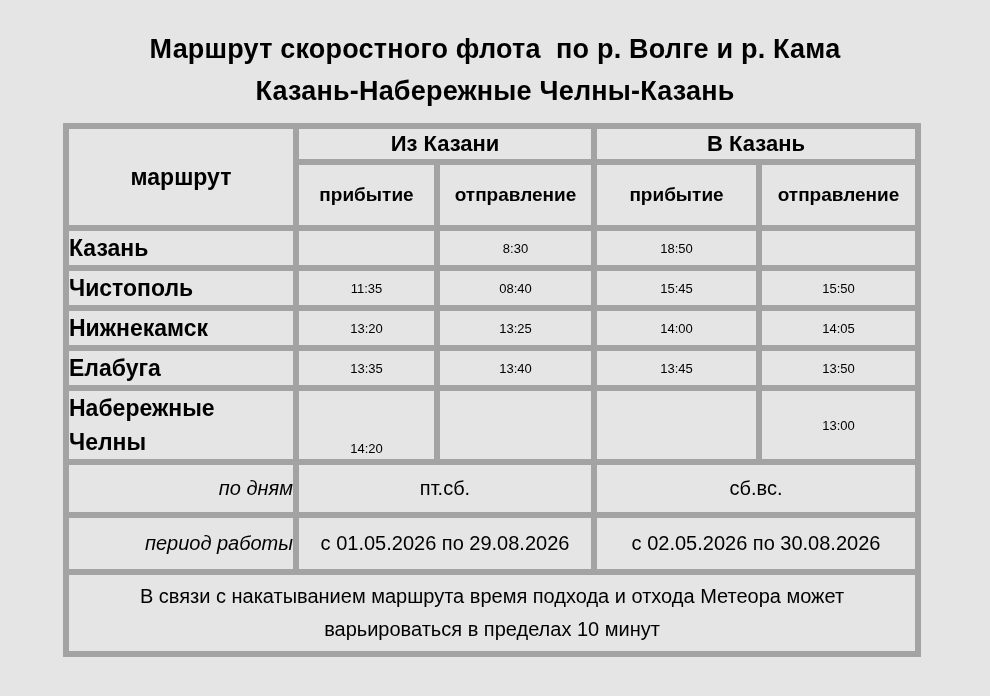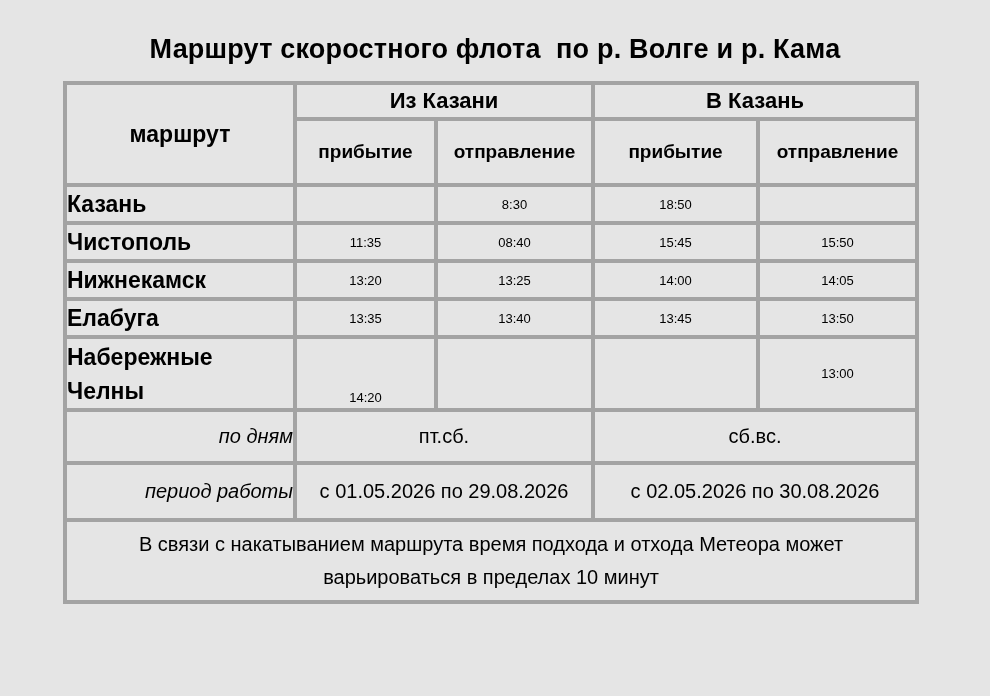--- a/index.html
+++ b/index.html
@@ -34,21 +34,21 @@
     margin-left: 63px;
     margin-top: 11px;
     border: 3px solid #000000;
   }
   .tt col.c1 { width: 230px; }
   .tt col.c2 { width: 141px; }
   .tt col.c3 { width: 157px; }
   .tt col.c4 { width: 165px; }
   .tt col.c5 { width: 159px; }
   .tt th, .tt td {
-    border: 4px solid #a3a3a3;
+    border: 6px solid #a3a3a3;
     padding: 0;
     overflow: hidden;
   }
   .r-dir    { height: 36px; }
   .r-sub    { height: 66px; }
   .r-st     { height: 37px; }
   .r-st2    { height: 36px; }
   .r-nch    { height: 73px; }
   .r-days   { height: 53px; }
   .r-period { height: 57px; }
@@ -113,20 +113,21 @@
     line-height: 33px;
   }
 </style>
 </head>
 <body>
 
 <div class="page">
 
   <div class="title">
     <div class="title-line">Маршрут скоростного флота  по р. Волге и р. Кама</div>
+    <div class="title-line">Казань-Набережные Челны-Казань</div>
   </div>
 
   <table class="tt">
     <colgroup>
       <col class="c1">
         <col class="c2">
         <col class="c3">
         <col class="c4">
         <col class="c5">
     </colgroup>

